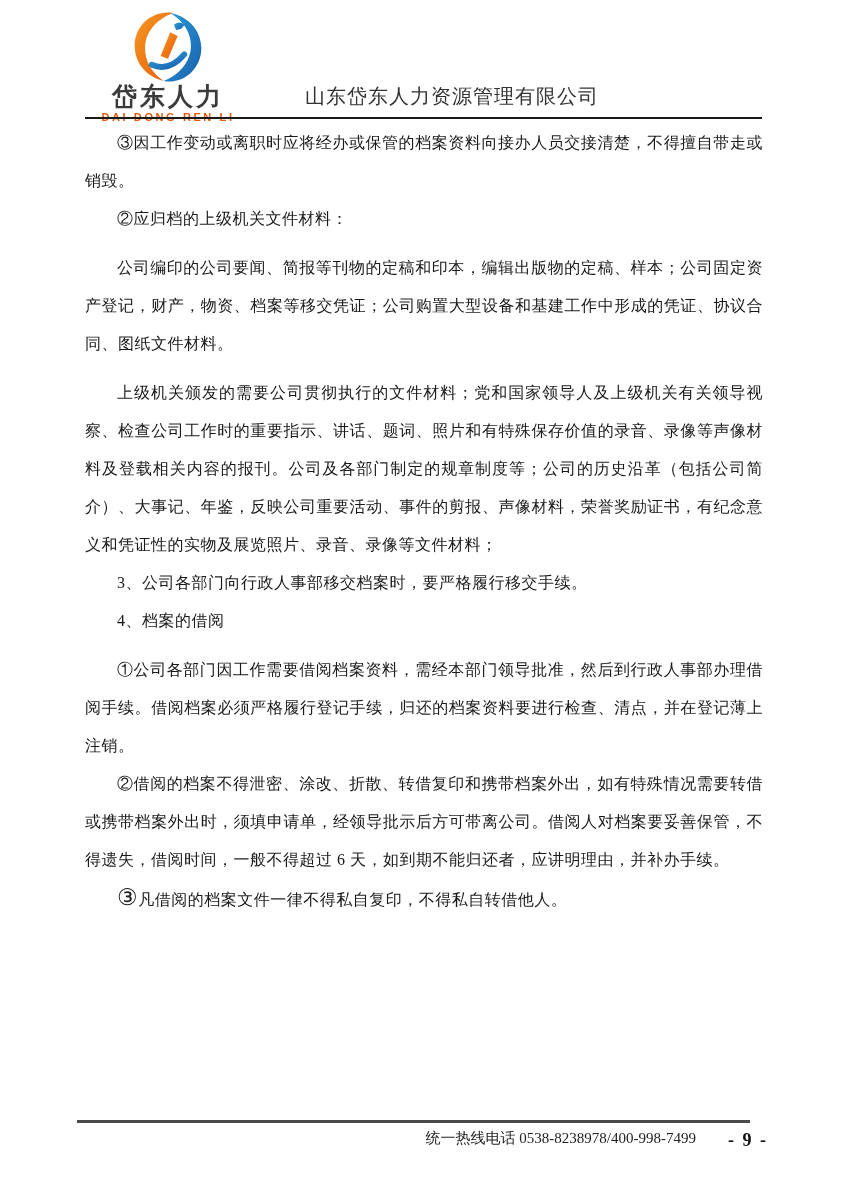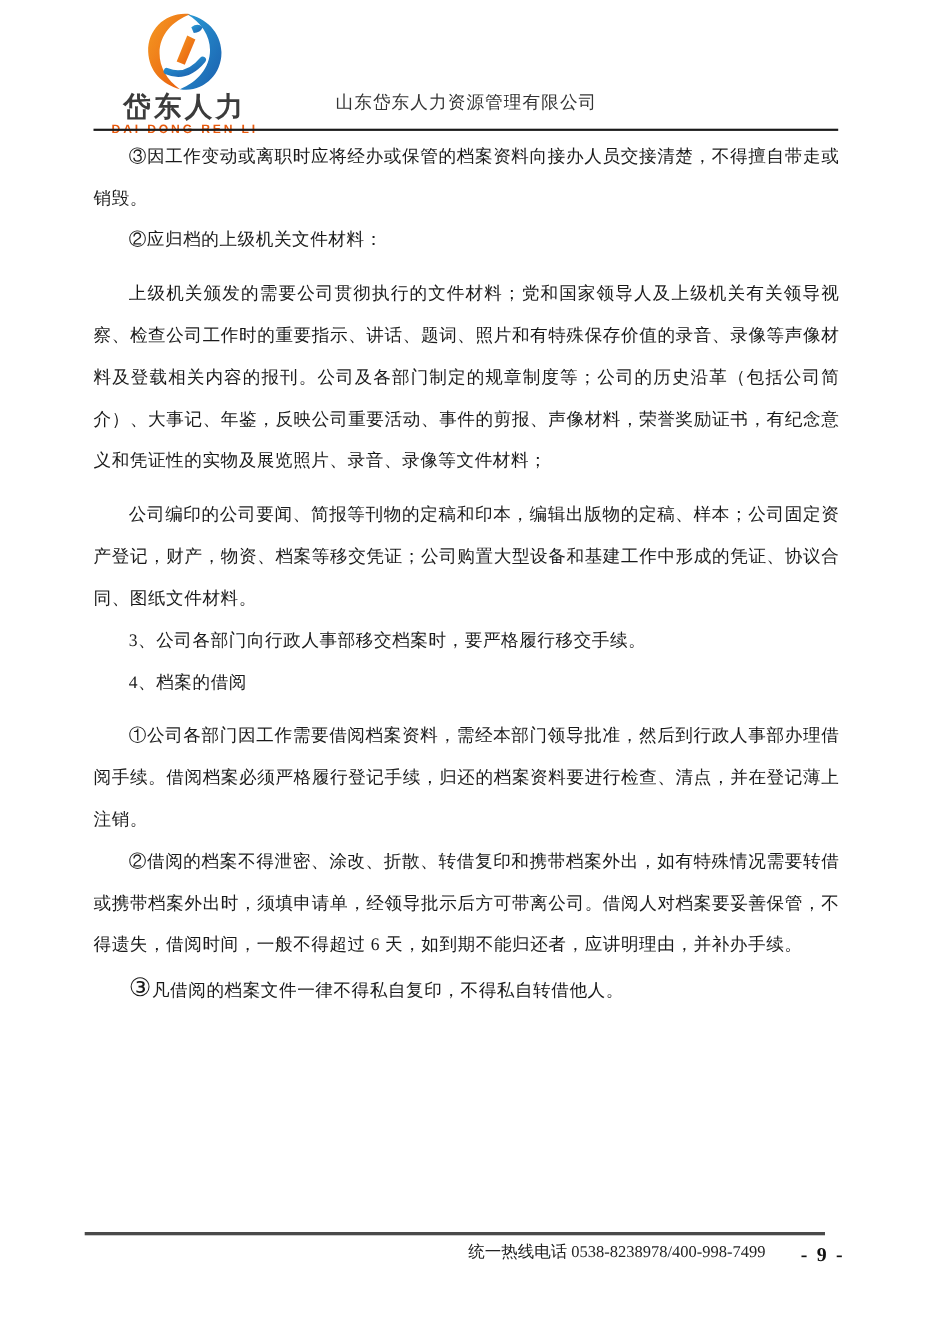--- a/index.html
+++ b/index.html
@@ -40,21 +40,21 @@
     font-size: 11px;
     letter-spacing: 2.6px;
     color: #e8590c;
     margin-top: 2px;
     white-space: nowrap;
   }
   .company-name {
     position: absolute;
     left: 305px;
     top: 83px;
-    font-size: 16px;
+    font-size: 20px;
     letter-spacing: 1px;
     color: #333333;
     white-space: nowrap;
   }
   .header-rule {
     position: absolute;
     left: 85px;
     top: 117px;
     width: 677px;
     height: 2px;
@@ -146,22 +146,22 @@
     <div class="logo-cn">岱东人力</div>
     <div class="logo-en">DAI DONG REN LI</div>
   </div>
 
   <div class="company-name">山东岱东人力资源管理有限公司</div>
   <div class="header-rule"></div>
 
   <div class="doc-body">
     <p>③因工作变动或离职时应将经办或保管的档案资料向接办人员交接清楚，不得擅自带走或销毁。</p>
     <p>②应归档的上级机关文件材料：</p>
+    <p class="gap">公司编印的公司要闻、简报等刊物的定稿和印本，编辑出版物的定稿、样本；公司固定资产登记，财产，物资、档案等移交凭证；公司购置大型设备和基建工作中形成的凭证、协议合同、图纸文件材料。</p>
     <p class="gap">上级机关颁发的需要公司贯彻执行的文件材料；党和国家领导人及上级机关有关领导视察、检查公司工作时的重要指示、讲话、题词、照片和有特殊保存价值的录音、录像等声像材料及登载相关内容的报刊。公司及各部门制定的规章制度等；公司的历史沿革（包括公司简介）、大事记、年鉴，反映公司重要活动、事件的剪报、声像材料，荣誉奖励证书，有纪念意义和凭证性的实物及展览照片、录音、录像等文件材料；</p>
-    <p class="gap">公司编印的公司要闻、简报等刊物的定稿和印本，编辑出版物的定稿、样本；公司固定资产登记，财产，物资、档案等移交凭证；公司购置大型设备和基建工作中形成的凭证、协议合同、图纸文件材料。</p>
     <p>3、公司各部门向行政人事部移交档案时，要严格履行移交手续。</p>
     <p>4、档案的借阅</p>
     <p class="gap">①公司各部门因工作需要借阅档案资料，需经本部门领导批准，然后到行政人事部办理借阅手续。借阅档案必须严格履行登记手续，归还的档案资料要进行检查、清点，并在登记薄上注销。</p>
     <p>②借阅的档案不得泄密、涂改、折散、转借复印和携带档案外出，如有特殊情况需要转借或携带档案外出时，须填申请单，经领导批示后方可带离公司。借阅人对档案要妥善保管，不得遗失，借阅时间，一般不得超过 6 天，如到期不能归还者，应讲明理由，并补办手续。</p>
     <p class="big-mark">③凡借阅的档案文件一律不得私自复印，不得私自转借他人。</p>
   </div>
 
   <div class="footer-rule"></div>
   <div class="footer-hotline">统一热线电话 0538-8238978/400-998-7499</div>
   <div class="page-number">- 9 -</div>

